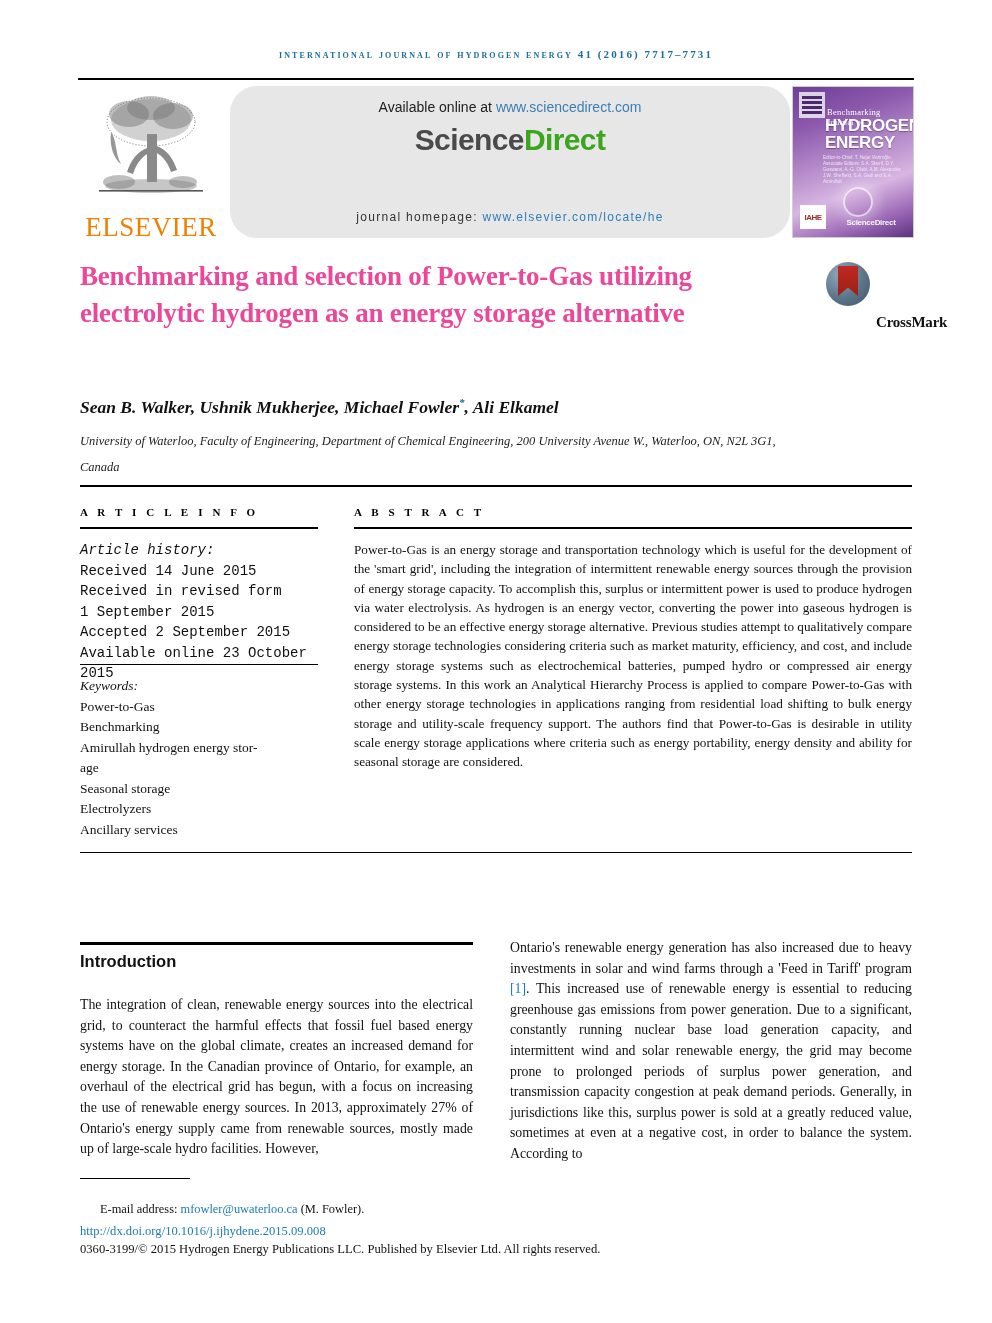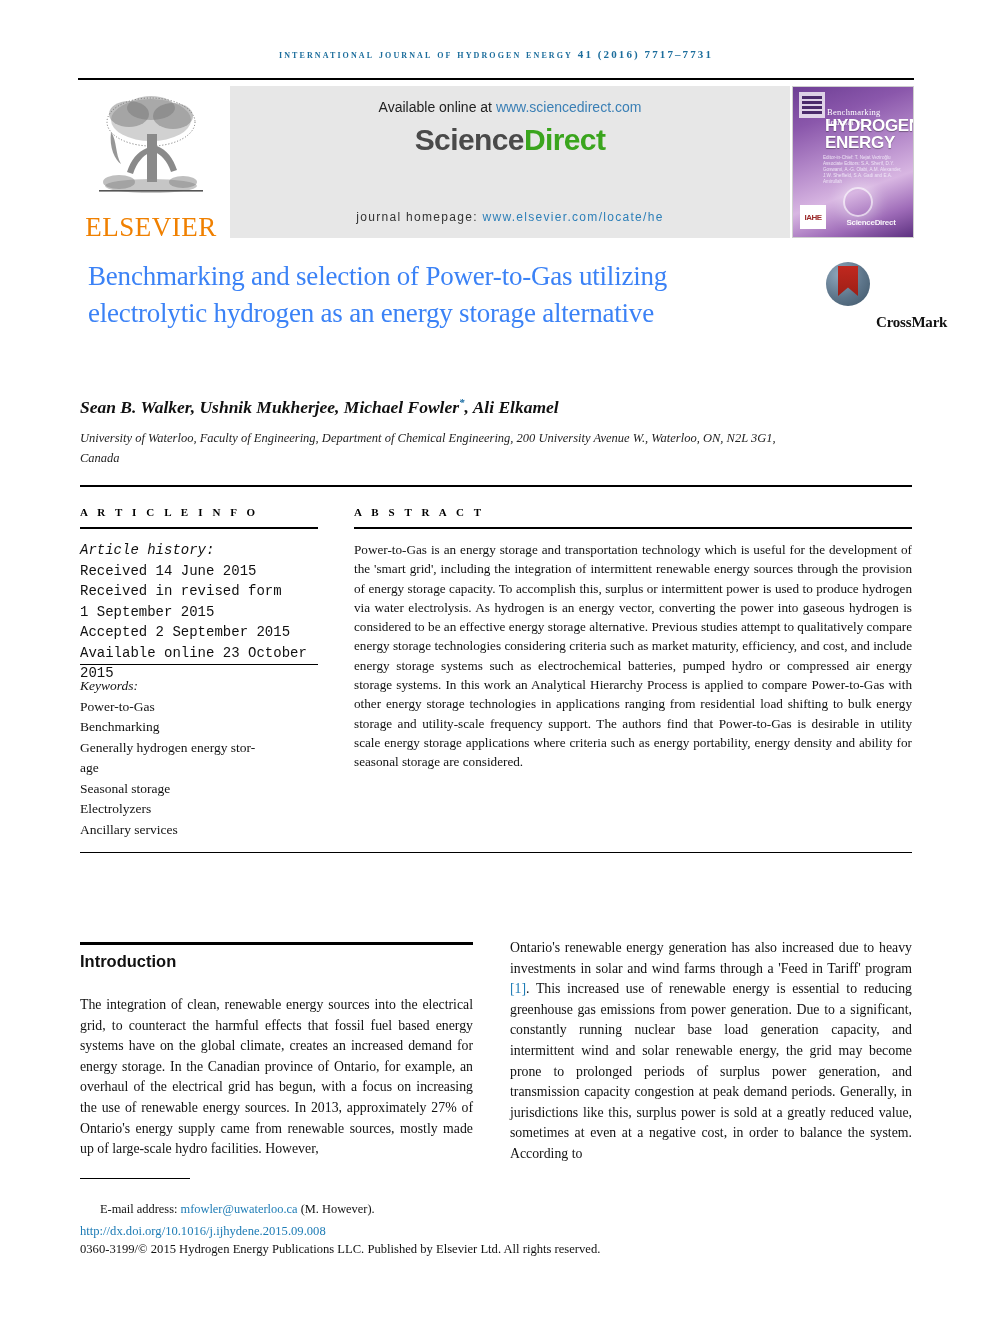--- a/index.html
+++ b/index.html
@@ -39,21 +39,21 @@
   }
   .tree-wrap { width:120px; height:112px; margin-top:4px; }
   .elsevier-word {
     font-family:"Liberation Serif","DejaVu Serif",serif;
     color:#f08000; font-size:27px; letter-spacing:0.5px;
     line-height:1; margin-top:12px;
   }
   .sd-box {
     position:absolute; left:152px; top:0; width:560px; height:152px;
     background:#e7e7e7;
-    display:flex; flex-direction:column; align-items:center;
+    display:flex; flex-direction:column; align-items:center;border-radius:27px;
   }
   .avail {
     margin-top:13px; font-family:"Liberation Sans","DejaVu Sans",sans-serif;
     font-size:14px; color:#222;
   }
   .avail .lnk { color:#3a7fb5; }
   .sd-logo {
     margin-top:8px;
     font-family:"Liberation Sans","DejaVu Sans",sans-serif;
     font-size:30px; font-weight:bold; letter-spacing:-0.6px;
@@ -107,23 +107,23 @@
   }
   .cover-sd {
     position:absolute; left:42px; bottom:10px; right:6px;
     color:#fff; font-size:6px; text-align:center; opacity:.92;
     font-family:"Liberation Sans","DejaVu Sans",sans-serif;
   }
   .cover-sd .sdtag { font-size:8px; font-weight:bold; letter-spacing:-0.3px; }
 
   
   .title {
-    position:absolute; left:88px; top:258px; width:700px;
-    font-family:"Liberation Serif","DejaVu Serif",serif;
-    font-weight:normal; font-size:27px; line-height:37px; color:#3b82f6;
+    position:absolute; left:80px; top:258px; width:700px;
+    font-family:"Liberation Serif","DejaVu Serif",serif;
+    font-weight:bold; font-size:27px; line-height:37px; color:#ec4899;
     letter-spacing:-0.2px;
   }
   .crossmark { position:absolute; left:826px; top:262px; width:96px; height:46px; }
   .cm-circle {
     position:absolute; left:0; top:0; width:44px; height:44px; border-radius:50%;
     background: radial-gradient(circle at 32% 28%, #8fa8bd 0%, #5c7489 55%, #3e5568 100%);
   }
   .cm-book {
     position:absolute; left:12px; top:4px; width:20px; height:30px;
     background: linear-gradient(180deg,#c0281f 0%, #9e1f16 100%);
@@ -137,21 +137,21 @@
 
   .authors {
     position:absolute; left:80px; top:396px; width:760px;
     font-family:"Liberation Serif","DejaVu Serif",serif;
     font-style:italic; font-weight:bold; font-size:17.5px; color:#111;
   }
   .authors sup { color:#1c6ea4; font-size:11px; }
   .affil {
     position:absolute; left:80px; top:428px; width:700px;
     font-family:"Liberation Serif","DejaVu Serif",serif;
-    font-style:italic; font-size:12.5px; line-height:20px; color:#222;
+    font-style:italic; font-size:12.5px; line-height:26px; color:#222;
   }
 
   
   .rule-a { position:absolute; left:80px; top:485px; width:832px; height:2px; background:#000; }
   .lbl-info {
     position:absolute; left:80px; top:506px;
     font-family:"Liberation Serif","DejaVu Serif",serif;
     font-size:11px; font-weight:bold; letter-spacing:3.6px;
   }
   .lbl-abs {
@@ -324,37 +324,37 @@
     <div>Accepted 2 September 2015</div>
     <div>Available online 23 October 2015</div>
   </div>
 
   <div class="rule-c"></div>
 
   <div class="kwbox">
     <div class="ital">Keywords:</div>
     <div>Power-to-Gas</div>
     <div>Benchmarking</div>
-    <div>Generally hydrogen energy stor-</div>
+    <div>Amirullah hydrogen energy stor-</div>
     <div>age</div>
     <div>Seasonal storage</div>
     <div>Electrolyzers</div>
     <div>Ancillary services</div>
   </div>
 
   <div class="abstract">Power-to-Gas is an energy storage and transportation technology which is useful for the development of the 'smart grid', including the integration of intermittent renewable energy sources through the provision of energy storage capacity. To accomplish this, surplus or intermittent power is used to produce hydrogen via water electrolysis. As hydrogen is an energy vector, converting the power into gaseous hydrogen is considered to be an effective energy storage alternative. Previous studies attempt to qualitatively compare energy storage technologies considering criteria such as market maturity, efficiency, and cost, and include energy storage systems such as electrochemical batteries, pumped hydro or compressed air energy storage systems. In this work an Analytical Hierarchy Process is applied to compare Power-to-Gas with other energy storage technologies in applications ranging from residential load shifting to bulk energy storage and utility-scale frequency support. The authors find that Power-to-Gas is desirable in utility scale energy storage applications where criteria such as energy portability, energy density and ability for seasonal storage are considered.</div>
   <div class="rule-d"></div>
 
   <div class="rule-intro"></div>
   <div class="h-intro">Introduction</div>
   <div class="col-left">The integration of clean, renewable energy sources into the electrical grid, to counteract the harmful effects that fossil fuel based energy systems have on the global climate, creates an increased demand for energy storage. In the Canadian province of Ontario, for example, an overhaul of the electrical grid has begun, with a focus on increasing the use of renewable energy sources. In 2013, approximately 27% of Ontario's energy supply came from renewable sources, mostly made up of large-scale hydro facilities. However,</div>
   <div class="col-right">
     <span>Ontario's renewable energy generation has also increased due to heavy investments in solar and wind farms through a 'Feed in Tariff' program </span><span class="ref">[1]</span><span>. This increased use of renewable energy is essential to reducing greenhouse gas emissions from power generation. Due to a significant, constantly running nuclear base load generation capacity, and intermittent wind and solar renewable energy, the grid may become prone to prolonged periods of surplus power generation, and transmission capacity congestion at peak demand periods. Generally, in jurisdictions like this, surplus power is sold at a greatly reduced value, sometimes at even at a negative cost, in order to balance the system. According to</span>
   </div>
 
   <div class="rule-foot"></div>
   <div class="fn2">
-    <span>E-mail address: </span><span class="mail">mfowler@uwaterloo.ca</span><span> (M. However).</span>
+    <span>E-mail address: </span><span class="mail">mfowler@uwaterloo.ca</span><span> (M. Fowler).</span>
   </div>
   <div class="doi">http://dx.doi.org/10.1016/j.ijhydene.2015.09.008</div>
   <div class="issn">0360-3199/© 2015 Hydrogen Energy Publications LLC. Published by Elsevier Ltd. All rights reserved.</div>
 
 </div>
 
 </body></html>

